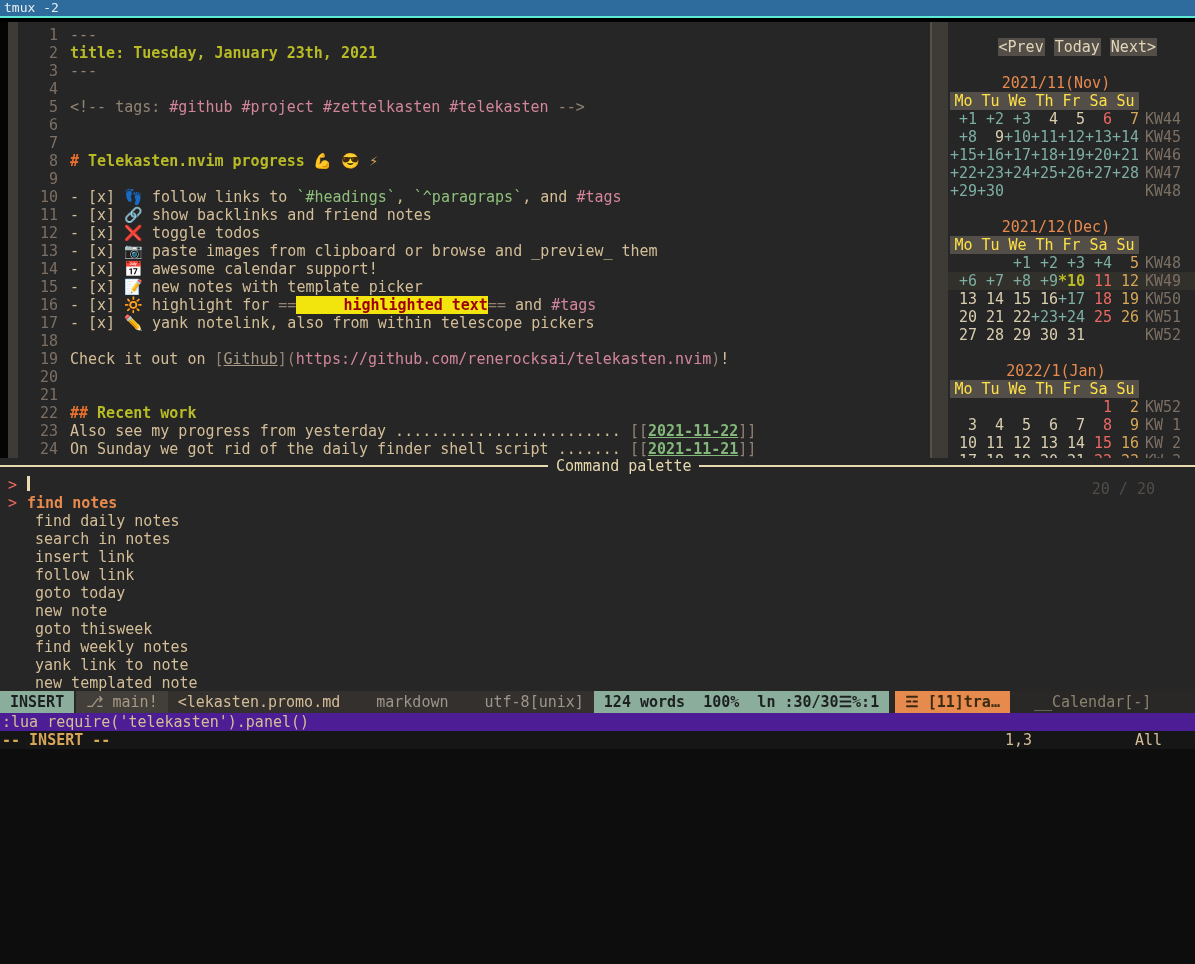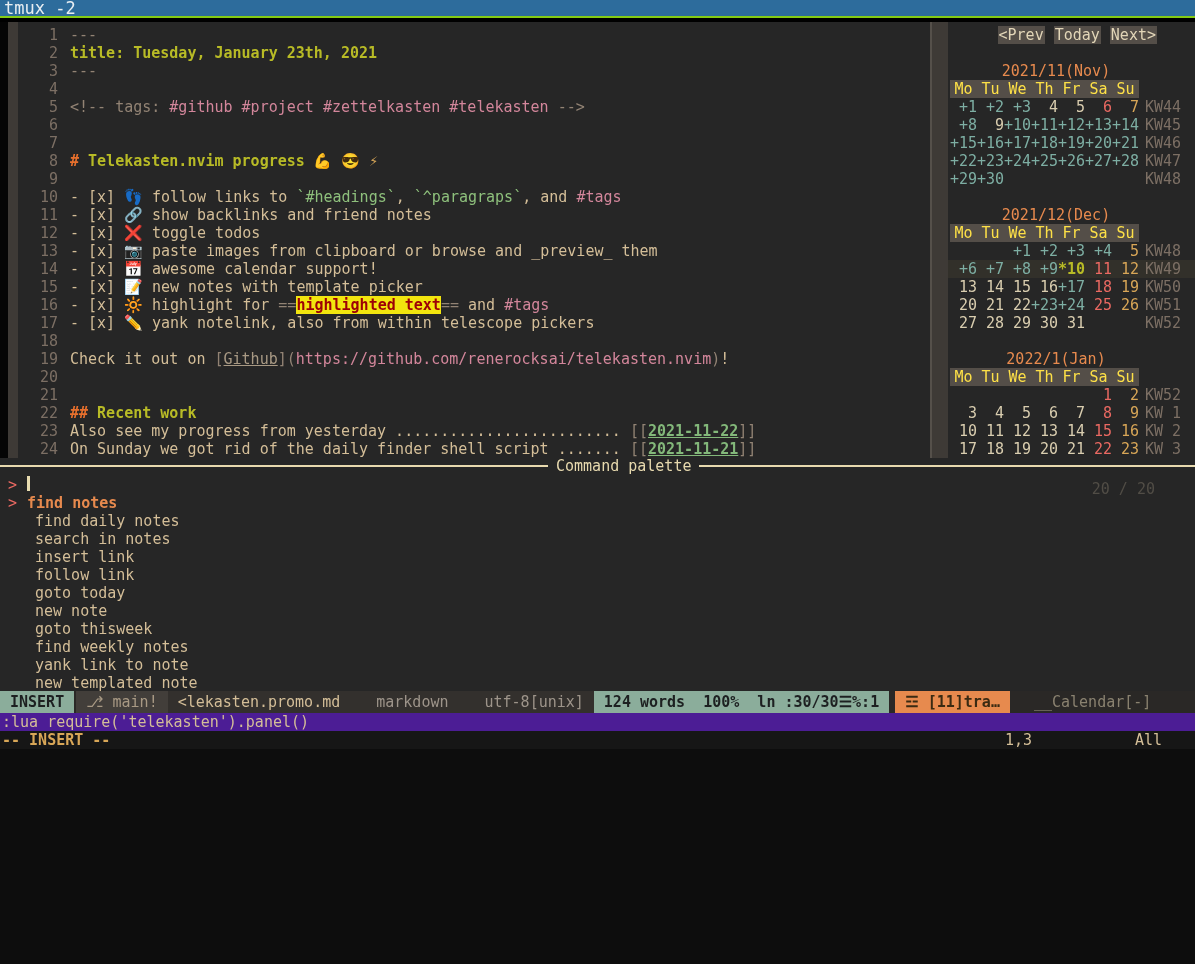--- a/index.html
+++ b/index.html
@@ -1,49 +1,49 @@
 <!DOCTYPE html>
 <html><head>
 <meta charset="utf-8">
 <style>
   * { margin:0; padding:0; box-sizing:border-box; }
   body { background:#000; font-family:"DejaVu Sans Mono", monospace; }
   #screen { position:relative; width:1195px; height:964px; background:#000; overflow:hidden;
             font-size:15px; line-height:18px; color:#d4be98; }
 
   
-  .tmux-bar { height:18px; background:#2d6c9c; border-bottom:2px solid #84cc16;
-              color:#e8eef2; font-size:17px; line-height:16px; padding-left:4px; }
+  .tmux-bar { height:18px; background:#2d6c9c; border-bottom:2px solid #5eead4;
+              color:#e8eef2; font-size:13px; line-height:16px; padding-left:4px; }
 
   
   .term { position:absolute; top:22px; left:0; right:0; bottom:0;
           background:#262626; display:flex; flex-direction:column; }
 
   .top-region { height:436px; display:flex; }
   .left-black { width:8px; background:#050505; }
   .v-strip { width:10px; background:#3e3a36; }
   .editor { flex:1; padding-top:4px; overflow:hidden; }
   .sep-line { width:2px; background:#55504a; }
   .right-strip { width:16px; background:#3e3a36; }
-  .calendar { width:247px; padding-top:4px; overflow:hidden; }
+  .calendar { width:247px; padding-top:16px; overflow:hidden; }
 
   
   .ed-line { display:flex; height:18px; white-space:pre; }
   .ed-num { width:40px; text-align:right; color:#7c6f64; margin-right:12px; flex:none; }
   .ed-body { white-space:pre; }
   .c-fg { color:#d4be98; }
   .c-gray { color:#928374; }
   .c-title { color:#b8bb26; font-weight:bold; }
   .c-hmark { color:#e8702d; font-weight:bold; }
   .c-tag { color:#d3869b; }
   .c-code { color:#8ec07c; }
   .c-url { color:#d3869b; }
   .c-linklabel { color:#a89984; text-decoration:underline; }
   .c-wikilink { color:#83b87a; font-weight:bold; text-decoration:underline; }
-  .c-hl { background:#f2e50e; color:#9d0006; font-weight:bold; }
+  .c-hl { background:#f2e50e; color:#9d0006; font-weight:bold;padding-left:47px; }
   .c-emoji { color:#d8a657; }
 
   
   .cal-nav { display:flex; justify-content:flex-end; padding-right:38px; height:18px; }
   .cal-nav .btn { background:#544e48; color:#e2d6b8; margin-left:9px; padding:0 1px; }
   .cal-blank { height:18px; }
   .cal-title { height:18px; width:216px; text-align:center; color:#e78a4e; }
   .cal-row { display:flex; height:18px; padding-left:2px; white-space:pre; }
   .cal-row.hl { background:#32302a; }
   .cal-cell { width:27px; text-align:right; white-space:pre; flex:none; }

